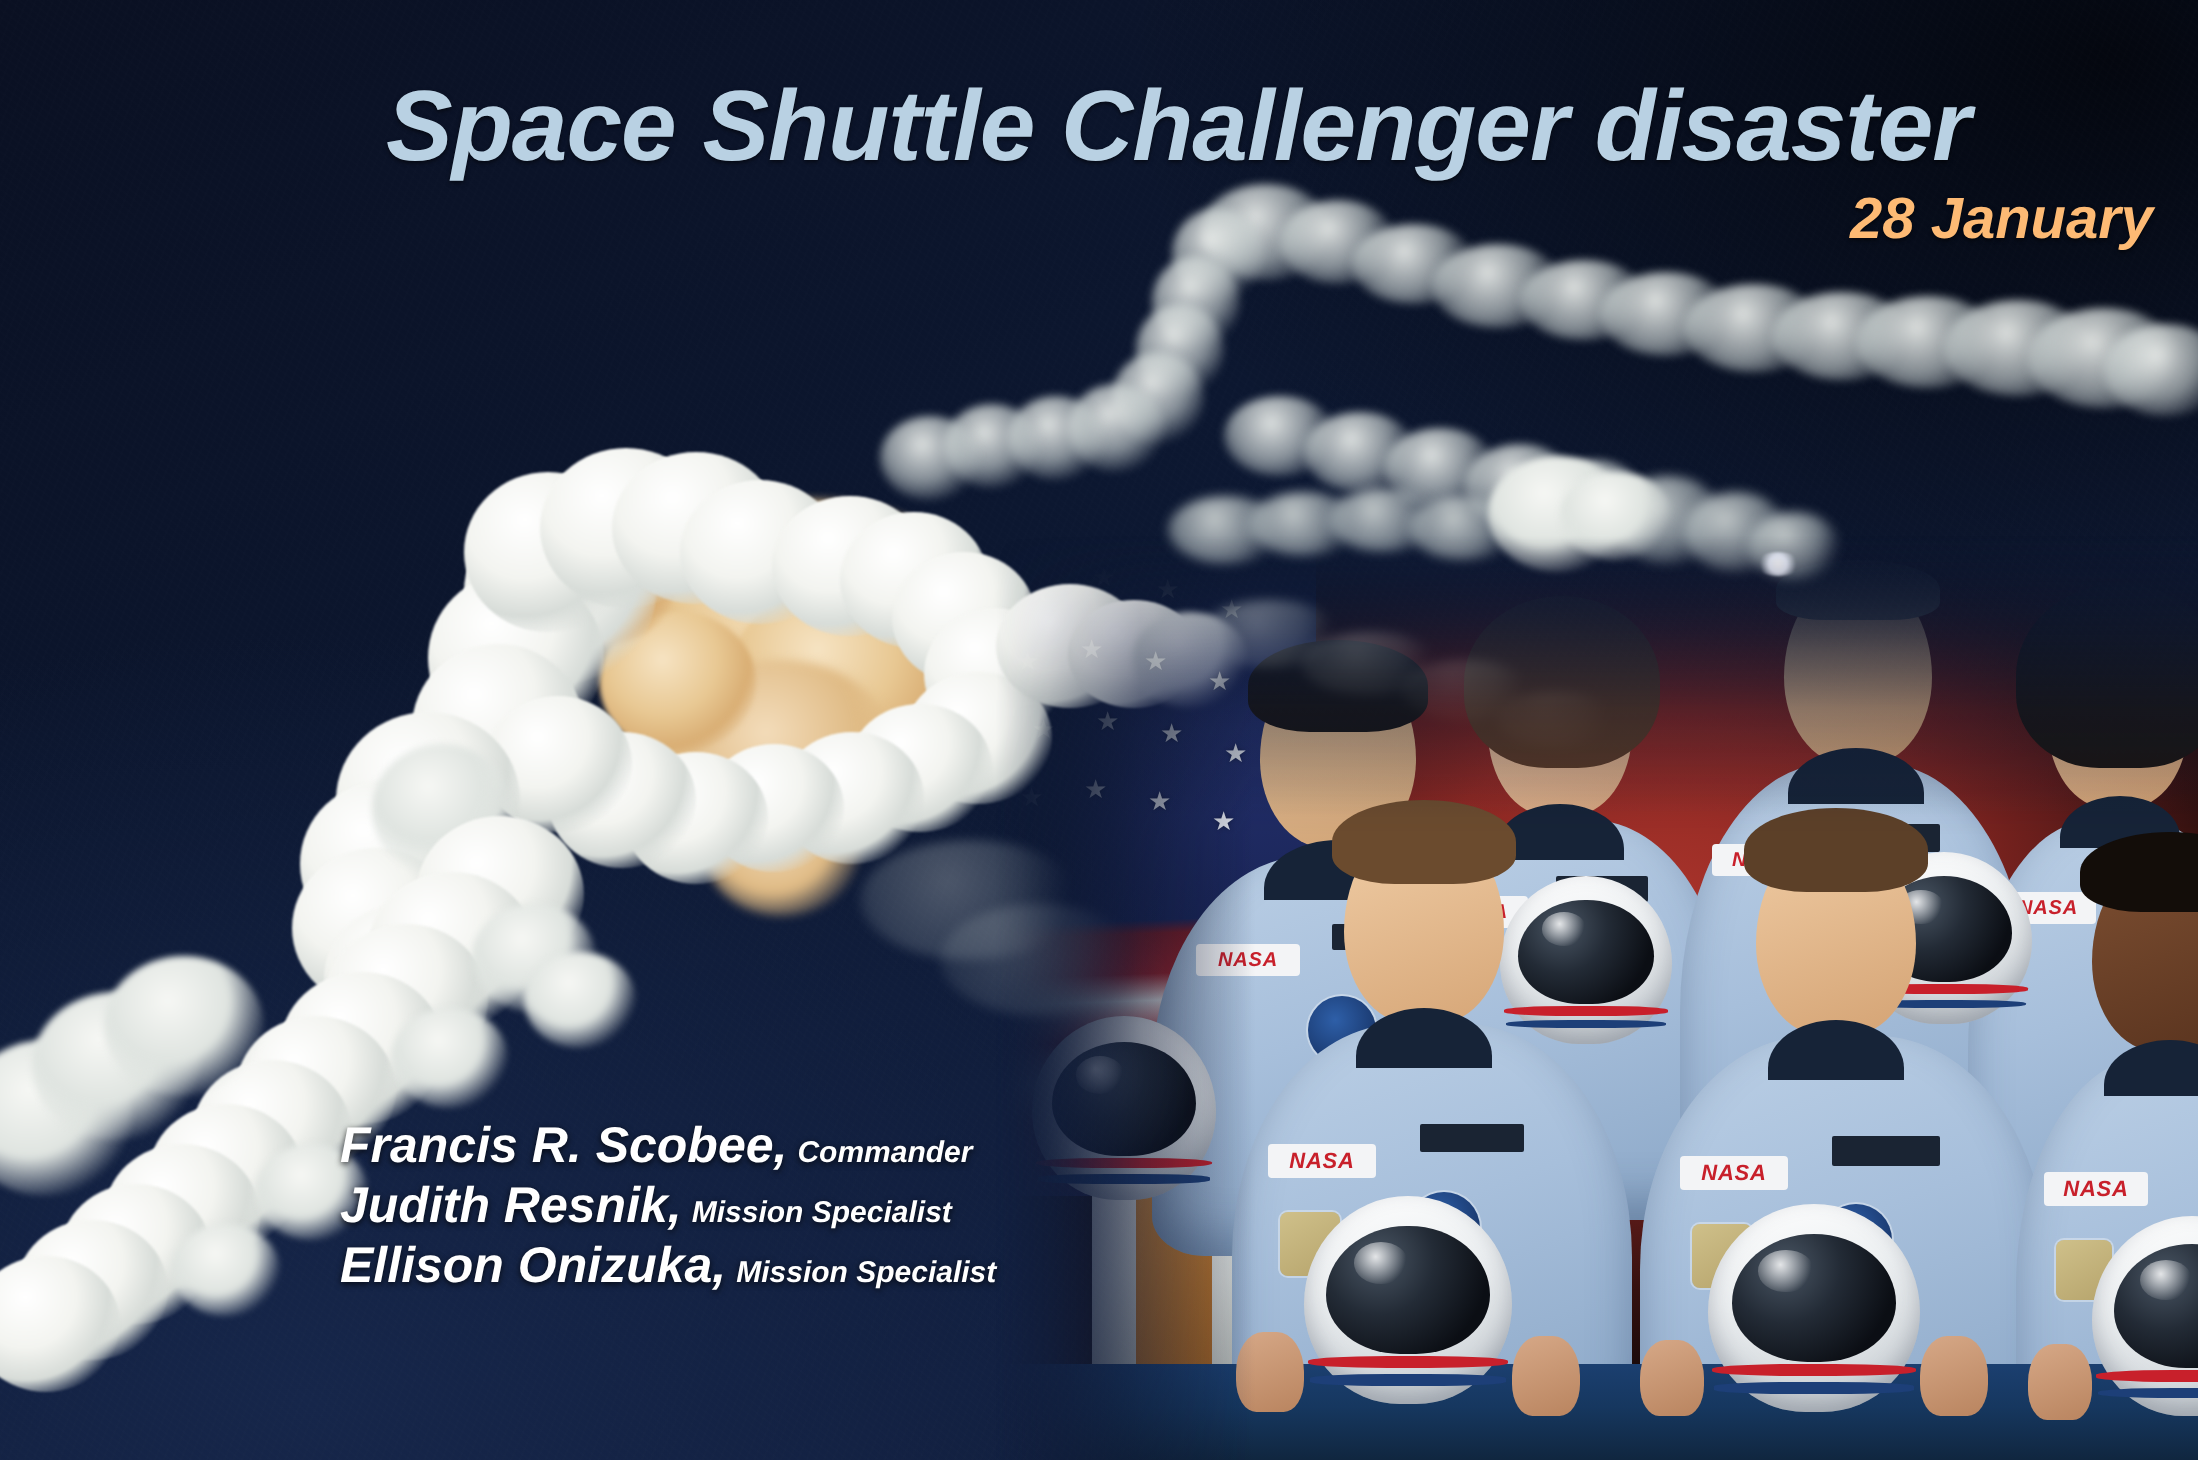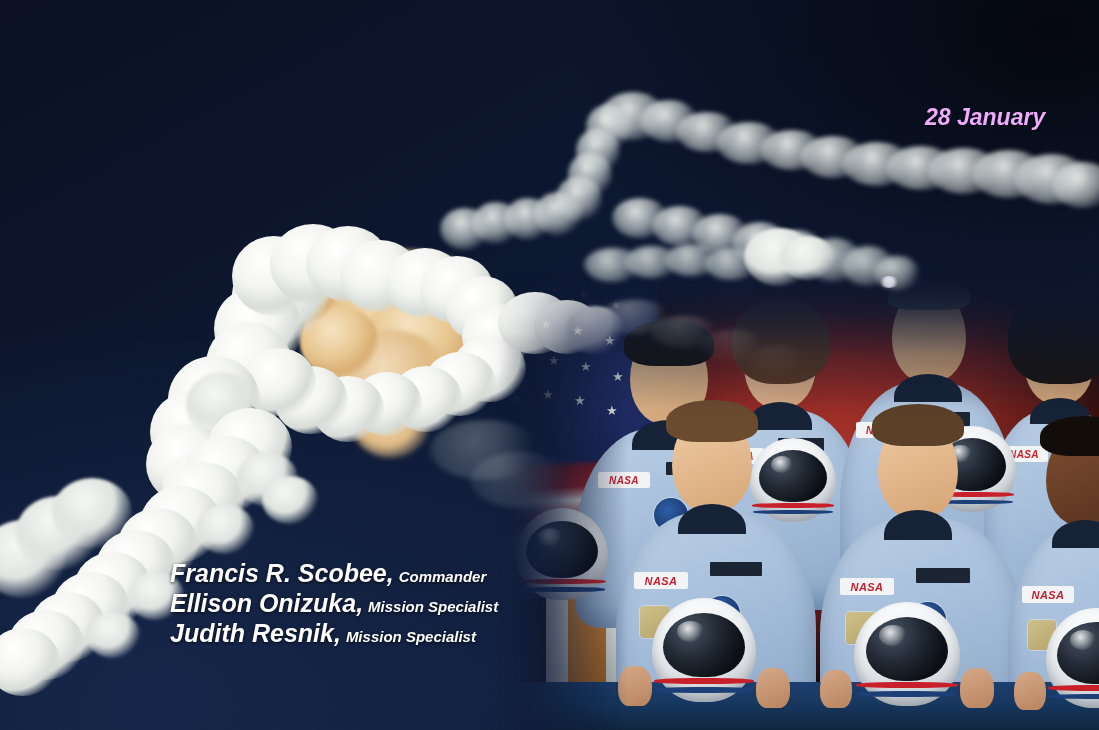--- a/index.html
+++ b/index.html
@@ -200,25 +200,25 @@
     font-size:50px;
     font-weight:bold;
     font-style:italic;
     color:#b9d1e3;
     letter-spacing:-.5px;
     white-space:nowrap;
     text-shadow:0 1px 2px rgba(0,0,0,.55);
   }
   .date{
     position:absolute;
-    left:925px; top:104px;
-    font-size:23px;
+    left:925px; top:94px;
+    font-size:29px;
     font-weight:bold;
     font-style:italic;
-    color:#f0abfc;
+    color:#fdba74;
     white-space:nowrap;
     text-shadow:0 1px 2px rgba(0,0,0,.55);
   }
   .crew{
     position:absolute;
     left:170px; top:558px;
     width:560px;
   }
   .crew-row{
     white-space:nowrap;
@@ -505,27 +505,28 @@
 
     <div class="hand" style="left:120px;top:398px;width:34px;height:40px;"></div>
     <div class="hand" style="left:258px;top:400px;width:34px;height:40px;"></div>
     <div class="hand" style="left:322px;top:402px;width:32px;height:38px;"></div>
     <div class="hand" style="left:462px;top:400px;width:34px;height:40px;"></div>
     <div class="hand" style="left:516px;top:404px;width:32px;height:38px;"></div>
 
     <div class="photo-fade"></div>
   </div>
 
+  <div class="title">Space Shuttle Challenger disaster</div>
   <div class="date">28 January</div>
 
   <div class="crew">
     <div class="crew-row">
       <span class="crew-name">Francis R. Scobee,</span><span class="crew-role">Commander</span>
     </div>
     <div class="crew-row">
+      <span class="crew-name">Judith Resnik,</span><span class="crew-role">Mission Specialist</span>
+    </div>
+    <div class="crew-row">
       <span class="crew-name">Ellison Onizuka,</span><span class="crew-role">Mission Specialist</span>
     </div>
-    <div class="crew-row">
-      <span class="crew-name">Judith Resnik,</span><span class="crew-role">Mission Specialist</span>
-    </div>
   </div>
 
 </div>
 
 </body></html>

